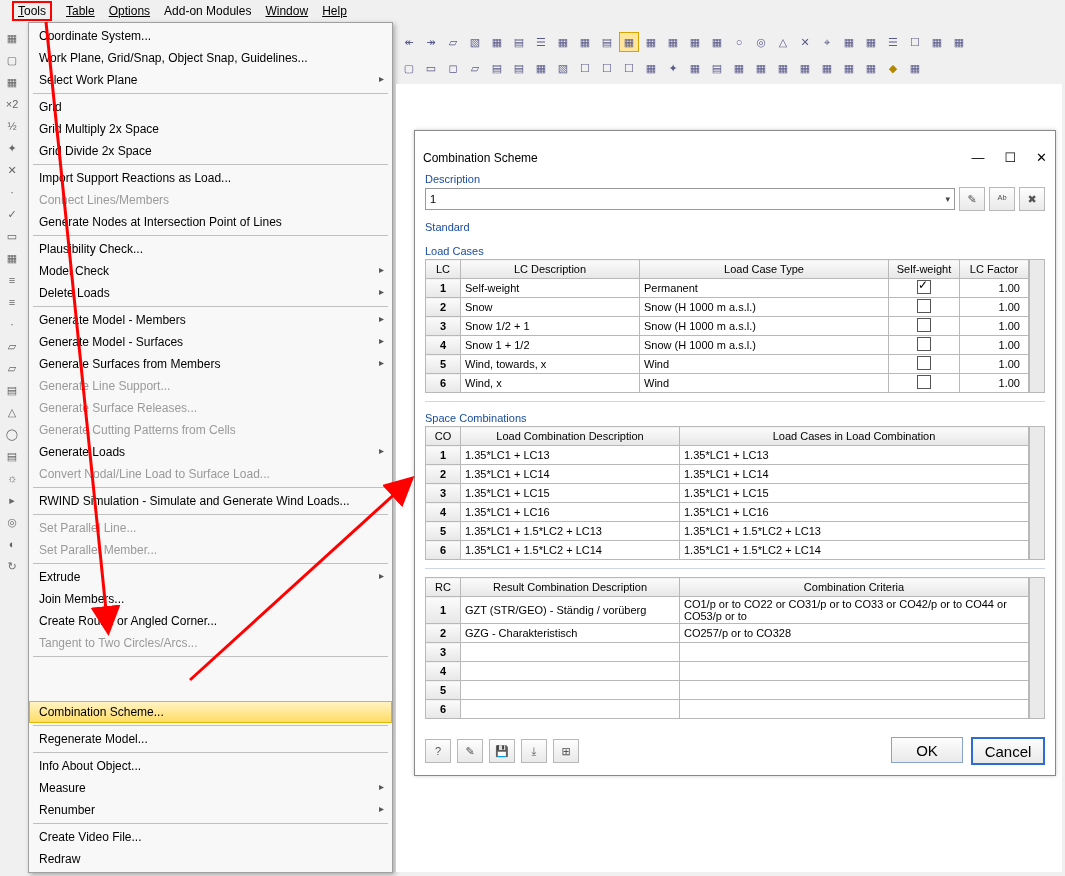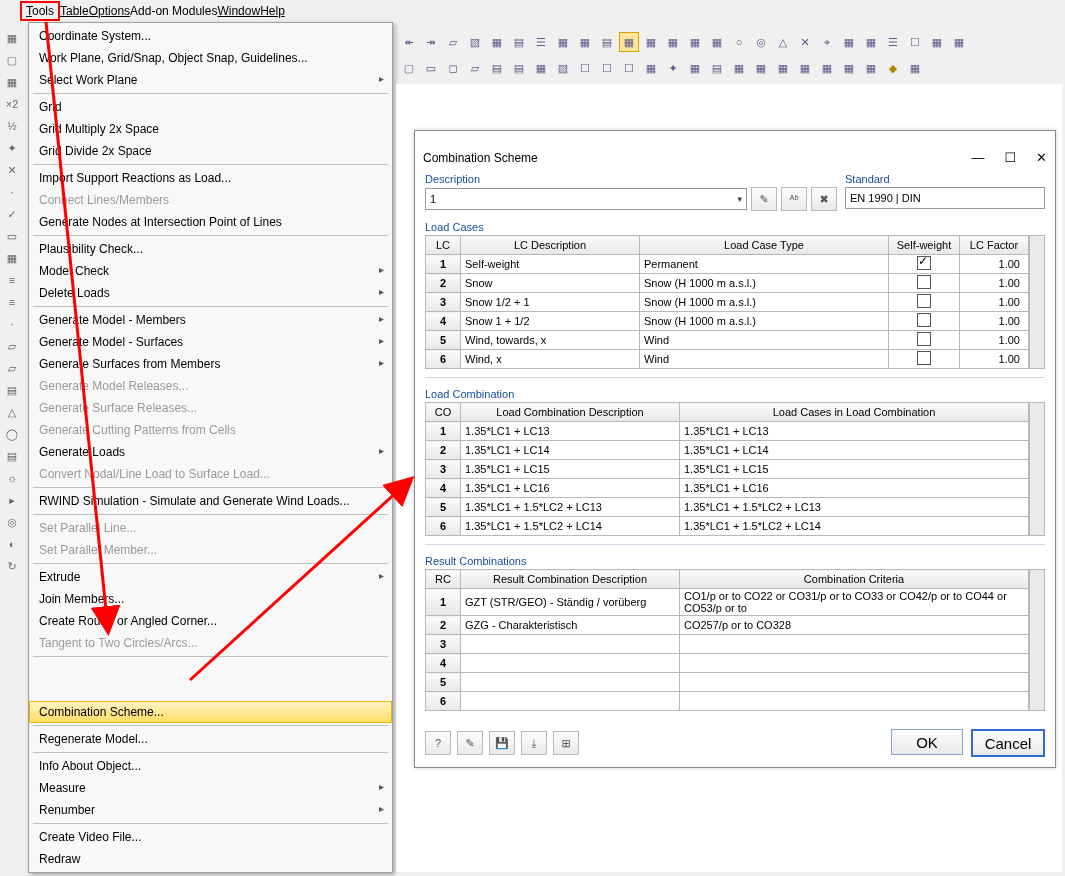--- a/index.html
+++ b/index.html
@@ -9,26 +9,27 @@
     font-family: "Segoe UI", Tahoma, Arial, sans-serif;
     font-size: 12px;
     color: #000;
     overflow: hidden;
     position: relative;
   }
 
   
   .menubar {
     position: absolute;
-    top: 0; left: 12px; right: 0;
+    top: 0; left: 4px; right: 0;
     height: 22px;
     background: #f0f0f0;
     display: flex;
     align-items: center;
     padding-left: 8px;
+    gap: 14px;
   }
   .menubar span {
     text-decoration: underline;
     text-decoration-thickness: 1px;
     text-underline-offset: 1px;
     cursor: default;
   }
   .menubar span.nou { text-decoration: none; }
   .menubar .tools {
     border: 2px solid red;
@@ -144,20 +145,21 @@
   }
   .frame-label {
     color: #1a4da0;
     font-size: 11px;
     padding: 2px 0;
   }
 
   .toprow {
     display: flex;
     gap: 8px;
+    flex-direction: column;
   }
   .toprow .descbox {
     flex: 1;
     display: flex;
     align-items: center;
     gap: 4px;
   }
   .select {
     flex: 1;
     height: 20px;
@@ -331,21 +333,21 @@
   <div class="item disabled">Connect Lines/Members</div>
   <div class="item">Generate Nodes at Intersection Point of Lines</div>
   <div class="sep"></div>
   <div class="item">Plausibility Check...</div>
   <div class="item sub">Model Check</div>
   <div class="item sub">Delete Loads</div>
   <div class="sep"></div>
   <div class="item sub">Generate Model - Members</div>
   <div class="item sub">Generate Model - Surfaces</div>
   <div class="item sub">Generate Surfaces from Members</div>
-  <div class="item disabled">Generate Model Releases...</div>
+  <div class="item disabled">Generate Line Support...</div>
   <div class="item disabled">Generate Surface Releases...</div>
   <div class="item disabled">Generate Cutting Patterns from Cells</div>
   <div class="item sub">Generate Loads</div>
   <div class="item disabled">Convert Nodal/Line Load to Surface Load...</div>
   <div class="sep"></div>
   <div class="item">RWIND Simulation - Simulate and Generate Wind Loads...</div>
   <div class="sep"></div>
   <div class="item disabled">Set Parallel Line...</div>
   <div class="item disabled">Set Parallel Member...</div>
   <div class="sep"></div>
@@ -442,21 +444,20 @@
             <span>1</span>
             <span class="arrow">▾</span>
           </div>
           <div class="iconbtn">✎</div>
           <div class="iconbtn">ᴬᵇ</div>
           <div class="iconbtn">✖</div>
         </div>
       </div>
       <div class="stdbox">
         <div class="frame-label">Standard</div>
-        <div class="field">EN 1990 | DIN</div>
       </div>
     </div>
 
     <div class="frame">
       <div class="frame-label">Load Cases</div>
       <div class="tblwrap">
         <table>
           <tbody>
               <tr>
             <th style="width:26px">LC</th>
@@ -510,21 +511,21 @@
                 <td class="right">1.00</td>
               </tr>
             </tbody>
         </table>
         <div class="vscroll"></div>
       </div>
     </div>
     <div class="sep-line"></div>
 
     <div class="frame">
-      <div class="frame-label">Load Combination</div>
+      <div class="frame-label">Space Combinations</div>
       <div class="tblwrap">
         <table>
           <tbody>
               <tr>
             <th style="width:26px">CO</th>
             <th style="width:210px">Load Combination Description</th>
             <th>Load Cases in Load Combination</th>
           </tr>
           </tbody>
             <tbody id="co-body">
@@ -559,21 +560,20 @@
                 <td>1.35*LC1 + 1.5*LC2 + LC14</td>
               </tr>
             </tbody>
         </table>
         <div class="vscroll"></div>
       </div>
     </div>
     <div class="sep-line"></div>
 
     <div class="frame">
-      <div class="frame-label">Result Combinations</div>
       <div class="tblwrap">
         <table>
           <tbody>
               <tr>
             <th style="width:26px">RC</th>
             <th style="width:210px">Result Combination Description</th>
             <th>Combination Criteria</th>
           </tr>
           </tbody>
             <tbody id="rc-body">

